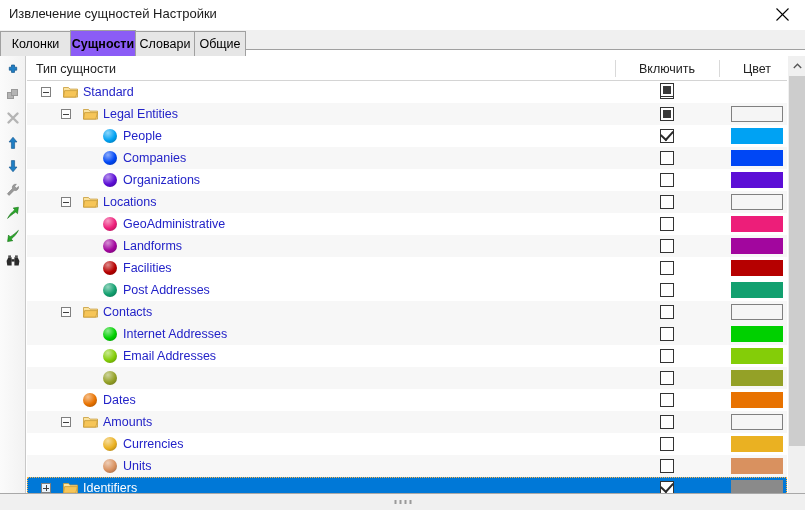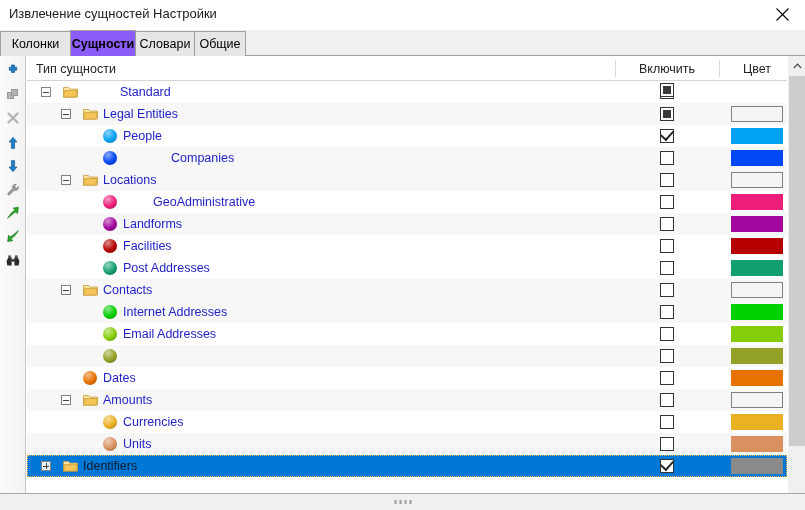--- a/index.html
+++ b/index.html
@@ -24,21 +24,21 @@
   }
   #close-btn {
     position: absolute; right: 0; top: 0; width: 46px; height: 29px;
     display: flex; align-items: center; justify-content: center;
     cursor: default;
   }
   #close-btn svg { display: block; }
 
   
   #tabstrip {
-    position: absolute; left: 0; top: 30px; width: 805px; height: 26px;
+    position: absolute; left: 0; top: 30px; width: 805px; height: 20px;
     background: #f0f0f0;
     border-bottom: 1px solid #a0a0a0;
     padding-left: 12px;
   }
   .tab {
     position: absolute; top: 1px; height: 25px;
     background: #e6e6e6;
     border: 1px solid #a0a0a0;
     border-bottom: none;
     display: flex; align-items: center; justify-content: center;
@@ -110,21 +110,21 @@
     outline: 1px dotted #ffb648;
     outline-offset: -1px;
   }
   .row-label {
     position: absolute; top: 0; height: 22px;
     display: flex; align-items: center;
     font-size: 12.5px;
     color: #2323c8;
     white-space: nowrap;
   }
-  .row.selected .row-label { color: #0f172a; }
+  .row.selected .row-label { color: #ffffff; }
 
   
   .expander {
     position: absolute; top: 6px; width: 10px; height: 10px;
     border: 1px solid #808080;
     background: #fdfdfd;
     cursor: default;
   }
   .expander::before {
     content: ""; position: absolute; left: 1px; top: 4px;
@@ -301,58 +301,64 @@
       <div class="hdr-cell" id="hdr-color" style="left:700px;width:60px;justify-content:center;">Цвет</div>
     </div>
 
     <div id="rows">
         <div class="row">
           <div class="expander" style="left: 14px;"></div>
           <span class="folder" style="left: 36px;"><svg width="15" height="12" viewBox="0 0 15 12">
               <path d="M0.5 1.5h5l1.4 1.6h7.6v8H0.5z" fill="#fbe3a0" stroke="#c89a36" stroke-width="0.8"></path>
               <path d="M1.6 4.6h12.8l-1.6 6.5H0.5z" fill="#f6c558" stroke="#c89a36" stroke-width="0.8"></path>
             </svg></span>
-          <span class="row-label" style="left: 56px; margin-left: 37px;">Standard</span>
+          <span class="row-label" style="left: 56px;">Standard</span>
           <div class="chk indet" style="left: 633px;"></div>
         </div>
         <div class="row alt">
           <div class="expander" style="left: 34px;"></div>
           <span class="folder" style="left: 56px;"><svg width="15" height="12" viewBox="0 0 15 12">
               <path d="M0.5 1.5h5l1.4 1.6h7.6v8H0.5z" fill="#fbe3a0" stroke="#c89a36" stroke-width="0.8"></path>
               <path d="M1.6 4.6h12.8l-1.6 6.5H0.5z" fill="#f6c558" stroke="#c89a36" stroke-width="0.8"></path>
             </svg></span>
           <span class="row-label" style="left: 76px;">Legal Entities</span>
           <div class="chk indet" style="left: 633px;"></div>
           <div class="swatch empty" style="left: 704px;"></div>
         </div>
         <div class="row">
           <span class="bubble" style="left: 76px; background: radial-gradient(circle at 35% 28%, rgb(140, 213, 250) 0%, rgb(0, 162, 243) 55%, rgb(0, 105, 158) 100%);"></span>
           <span class="row-label" style="left: 96px;">People</span>
           <div class="chk checked" style="left: 633px;"></div>
           <div class="swatch" style="left: 704px; background: rgb(0, 162, 243);"></div>
         </div>
         <div class="row alt">
           <span class="bubble" style="left: 76px; background: radial-gradient(circle at 35% 28%, rgb(140, 172, 251) 0%, rgb(0, 71, 245) 55%, rgb(0, 46, 159) 100%);"></span>
-          <span class="row-label" style="left: 96px; margin-left: 48px;">Companies</span>
+          <span class="row-label" style="left: 96px;">Companies</span>
           <div class="chk" style="left: 633px;"></div>
           <div class="swatch" style="left: 704px; background: rgb(0, 71, 245);"></div>
+        </div>
+        <div class="row">
+          <span class="bubble" style="left: 76px; background: radial-gradient(circle at 35% 28%, rgb(182, 147, 237) 0%, rgb(92, 14, 214) 55%, rgb(60, 9, 139) 100%);"></span>
+          <span class="row-label" style="left: 96px;">Organizations</span>
+          <div class="chk" style="left: 633px;"></div>
+          <div class="swatch" style="left: 704px; background: rgb(92, 14, 214);"></div>
         </div>
         <div class="row alt">
           <div class="expander" style="left: 34px;"></div>
           <span class="folder" style="left: 56px;"><svg width="15" height="12" viewBox="0 0 15 12">
               <path d="M0.5 1.5h5l1.4 1.6h7.6v8H0.5z" fill="#fbe3a0" stroke="#c89a36" stroke-width="0.8"></path>
               <path d="M1.6 4.6h12.8l-1.6 6.5H0.5z" fill="#f6c558" stroke="#c89a36" stroke-width="0.8"></path>
             </svg></span>
           <span class="row-label" style="left: 76px;">Locations</span>
           <div class="chk" style="left: 633px;"></div>
           <div class="swatch empty" style="left: 704px;"></div>
         </div>
         <div class="row">
           <span class="bubble" style="left: 76px; background: radial-gradient(circle at 35% 28%, rgb(247, 154, 195) 0%, rgb(237, 30, 121) 55%, rgb(154, 20, 79) 100%);"></span>
-          <span class="row-label" style="left: 96px; margin-left: 30px;">GeoAdministrative</span>
+          <span class="row-label" style="left: 96px;">GeoAdministrative</span>
           <div class="chk" style="left: 633px;"></div>
           <div class="swatch" style="left: 704px; background: rgb(237, 30, 121);"></div>
         </div>
         <div class="row alt">
           <span class="bubble" style="left: 76px; background: radial-gradient(circle at 35% 28%, rgb(213, 143, 211) 0%, rgb(162, 6, 158) 55%, rgb(105, 4, 103) 100%);"></span>
           <span class="row-label" style="left: 96px;">Landforms</span>
           <div class="chk" style="left: 633px;"></div>
           <div class="swatch" style="left: 704px; background: rgb(162, 6, 158);"></div>
         </div>
         <div class="row">

